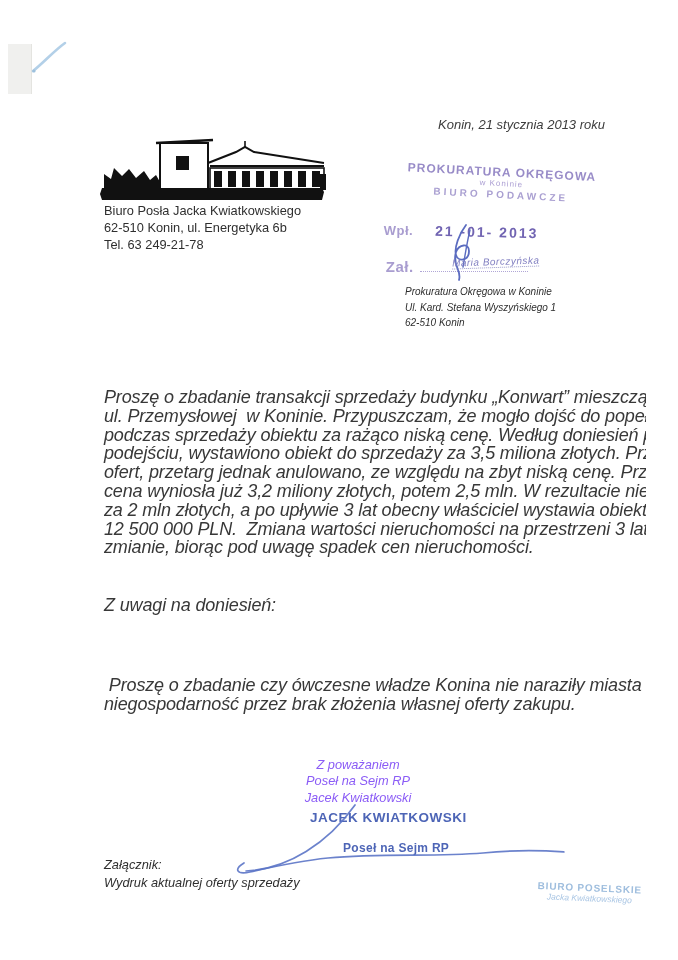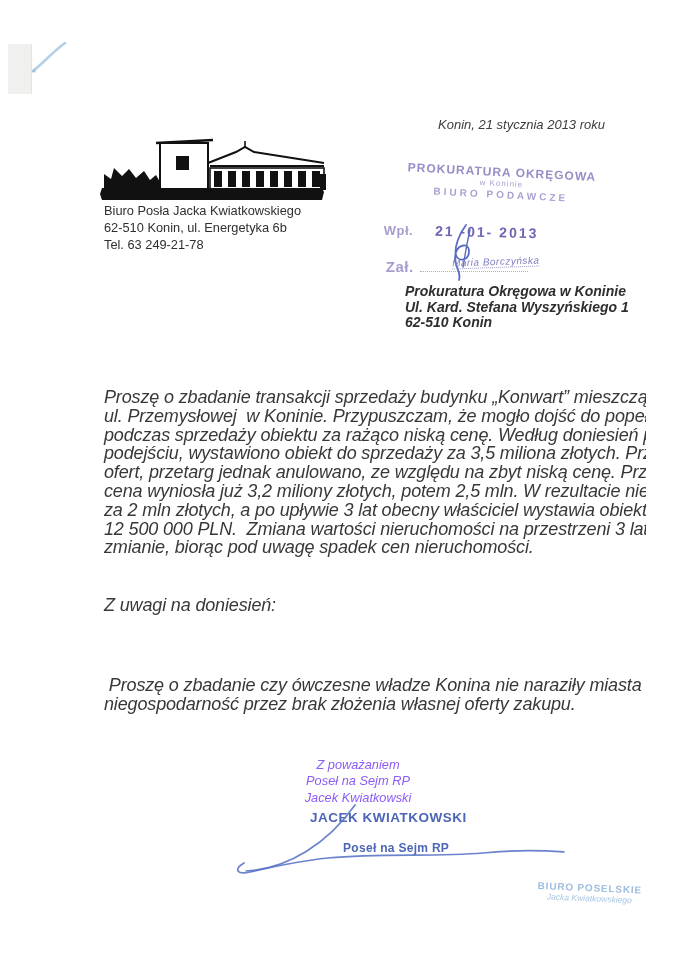--- a/index.html
+++ b/index.html
@@ -26,21 +26,21 @@
   .st-dept{font-size:10px;font-weight:bold;letter-spacing:3px;color:#9c90ca;opacity:.85;margin-top:1px;white-space:pre;}
   .wpl-row{position:absolute;left:366px;top:205px;white-space:pre;}
   .wpl-label{font-size:13px;color:#a99dd0;font-weight:bold;letter-spacing:.5px;vertical-align:top;}
   .wpl-date{display:inline-block;font-size:14px;font-weight:bold;letter-spacing:2px;color:#7164b2;margin-left:22px;transform:rotate(1.5deg);white-space:pre;}
   .zal-row{position:absolute;left:368px;top:240px;white-space:pre;}
   .zal-label{font-size:15px;color:#a99dd0;font-weight:bold;letter-spacing:.5px;}
   .zal-line{display:inline-block;width:108px;border-bottom:1.5px dotted #b0a6d6;height:11px;margin-left:6px;}
   .paraf{position:absolute;left:436px;top:222px;width:58px;height:60px;}
   .clerk-name{position:absolute;left:452px;top:256px;font-style:italic;font-size:10px;color:#8381c2;transform:rotate(-2deg);letter-spacing:.5px;white-space:pre;border-bottom:1px dotted #9c9ccc;}
   
-  .recipient{position:absolute;left:405px;top:284px;font-style:italic;font-weight:bold;font-size:14px;line-height:15.6px;color:#2e2e2e;white-space:pre;}
+  .recipient{position:absolute;left:405px;top:284px;font-style:italic;font-weight:normal;font-size:10px;line-height:15.6px;color:#2e2e2e;white-space:pre;}
   
   .body-text{font-style:italic;font-size:18px;line-height:18.8px;letter-spacing:-.15px;color:#383838;white-space:pre;}
   .p1{position:absolute;left:104px;top:388px;}
   .sec-head{position:absolute;left:104px;top:596px;}
   .p2{position:absolute;left:104px;top:628px;}
   .p3{position:absolute;left:104px;top:676px;}
   
   .closing{position:absolute;left:275px;top:757px;width:166px;text-align:center;font-style:italic;font-size:12.8px;line-height:16.4px;color:#8b5cf6;white-space:pre;}
   
   .dep-name{position:absolute;left:310px;top:810px;font-weight:bold;font-size:13.5px;letter-spacing:.5px;color:#3e58b0;opacity:.92;white-space:pre;}
@@ -140,19 +140,21 @@
 Poseł na Sejm RP
 Jacek Kwiatkowski</div>
 
   <div class="dep-name">JACEK KWIATKOWSKI</div>
   <div class="dep-title">Poseł na Sejm RP</div>
   <svg class="swoosh" viewBox="0 0 345 85">
     <path d="M16,68 C6,74 8,80 22,77 C48,71 70,66 100,63 C155,58 205,62 255,58 C295,54 322,56 336,57" fill="none" stroke="#5b74c6" stroke-width="1.7" stroke-linecap="round" opacity=".9"></path>
     <path d="M18,76 C60,74 100,48 127,10" fill="none" stroke="#5b74c6" stroke-width="1.7" stroke-linecap="round" opacity=".9"></path>
   </svg>
 
+  <div class="attachment"><span>Załącznik:</span>
+<span>Wydruk aktualnej oferty sprzedaży</span></div>
 
   <div class="office-stamp">
     <div class="os-l1">BIURO POSELSKIE</div>
     <div class="os-l2">Jacka Kwiatkowskiego</div>
   </div>
 
 </div>
 
 </body></html>

